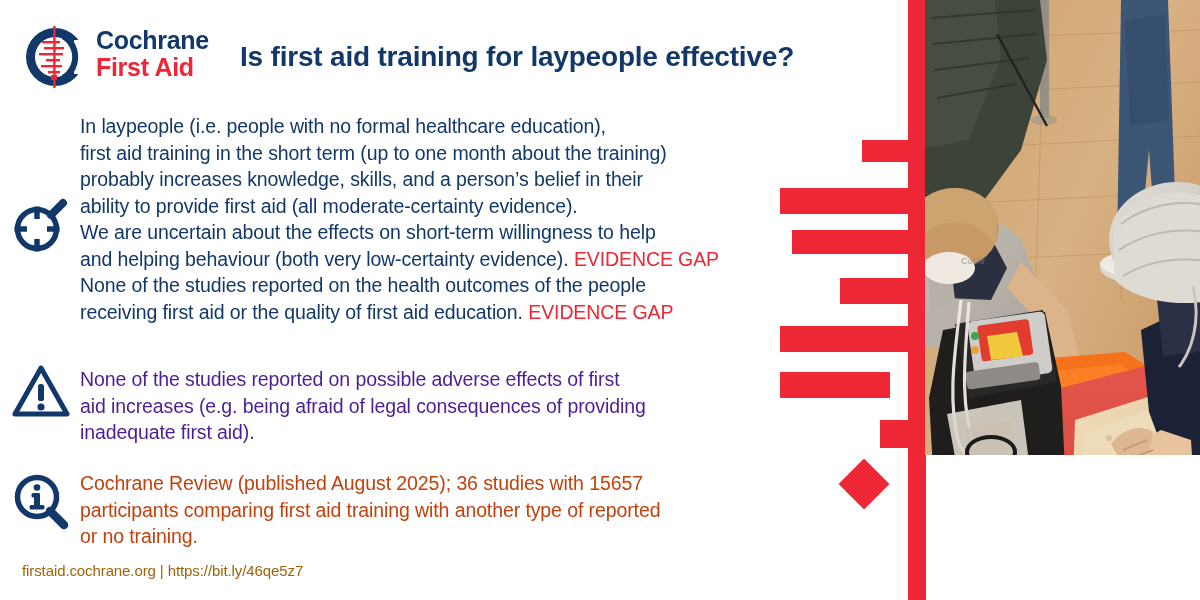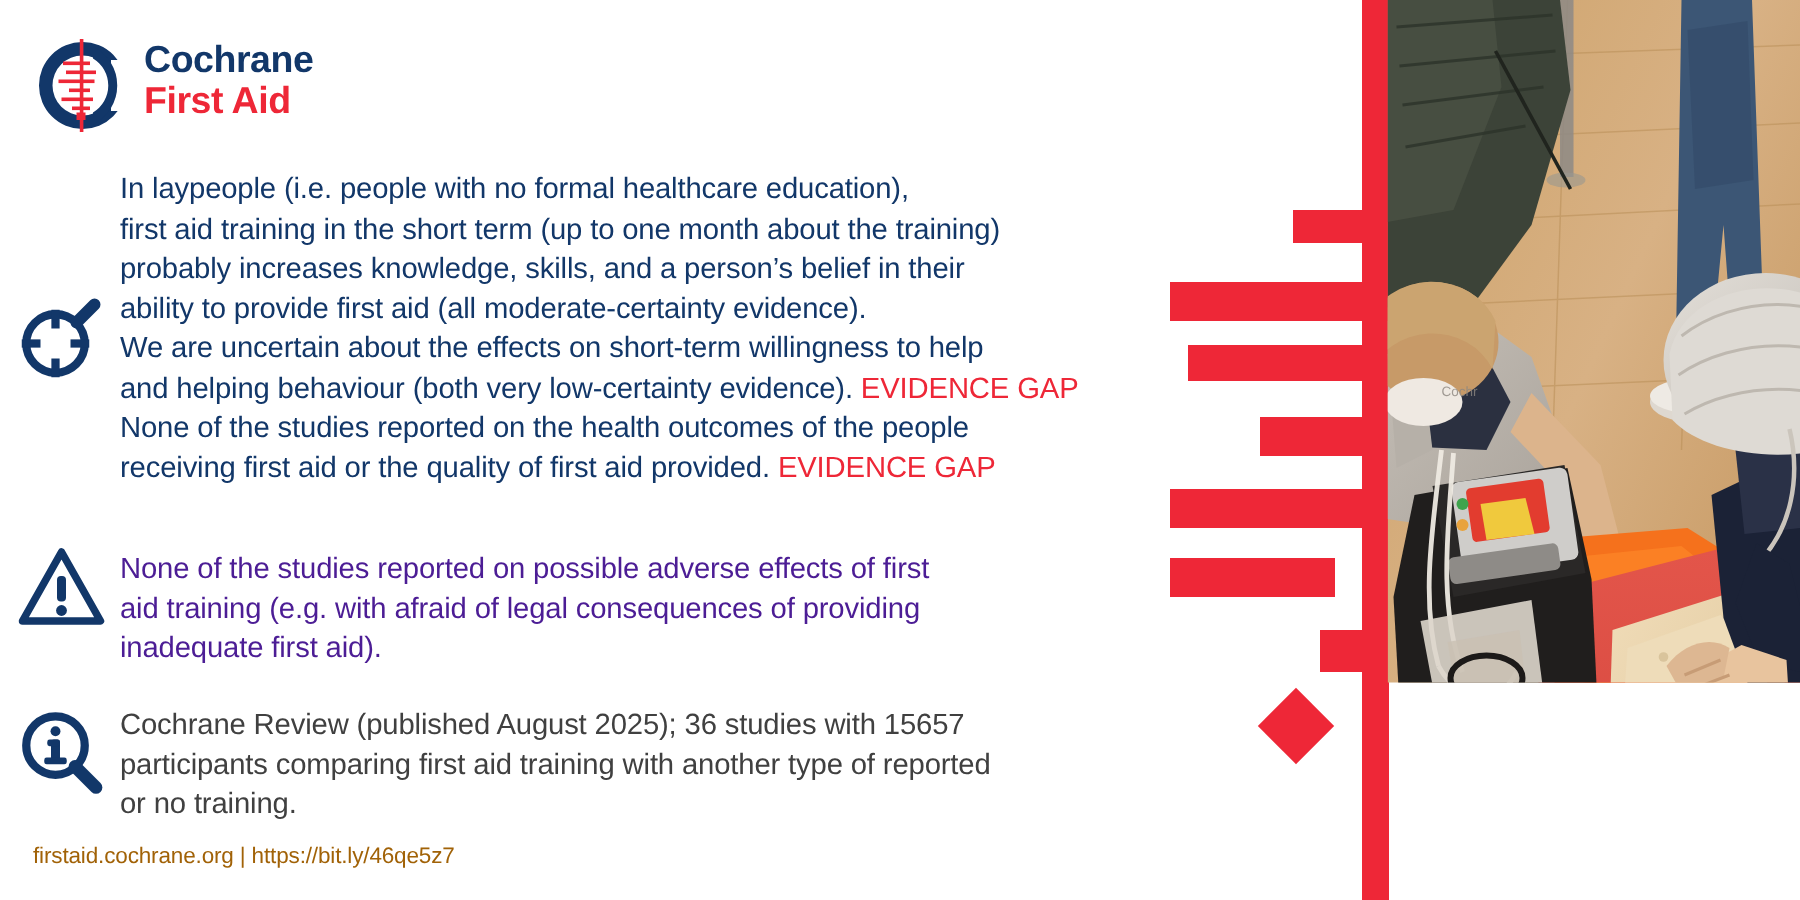--- a/index.html
+++ b/index.html
@@ -95,20 +95,21 @@
           <rect x="26" y="45" width="12" height="2.4" fill="#ee2737"></rect>
           <rect x="29" y="49" width="6" height="5" fill="#ee2737"></rect>
         </svg>
       </div>
       <div id="logo-words">
         <div class="logo-line1" style="color: rgb(18, 55, 105);">Cochrane</div>
         <div class="logo-line2" style="color: rgb(238, 39, 55);">First Aid</div>
       </div>
     </div>
 
+    <div id="title" style="color: rgb(18, 55, 105);">Is first aid training for laypeople effective?</div>
   </div>
 
   <div class="icon-slot" id="icon-target">
     <svg viewBox="0 0 58 58" width="58" height="58" aria-hidden="true">
       <circle cx="25" cy="33" r="19.5" fill="none" stroke="#123769" stroke-width="5.5"></circle>
       <line x1="25" y1="10.5" x2="25" y2="23" stroke="#123769" stroke-width="5.5"></line>
       <line x1="25" y1="43" x2="25" y2="55.5" stroke="#123769" stroke-width="5.5"></line>
       <line x1="2.5" y1="33" x2="15" y2="33" stroke="#123769" stroke-width="5.5"></line>
       <line x1="35" y1="33" x2="47.5" y2="33" stroke="#123769" stroke-width="5.5"></line>
       <line x1="39" y1="19" x2="51" y2="7" stroke="#123769" stroke-width="8" stroke-linecap="round"></line>
@@ -135,30 +136,30 @@
   </div>
 
   <div class="para" id="para-findings" style="color: rgb(18, 55, 105);">
       <div class="nowrap"><span>In laypeople (i.e. people with no formal healthcare education),</span></div>
       <div class="nowrap"><span>first aid training in the short term (up to one month about the training)</span></div>
       <div class="nowrap"><span>probably increases knowledge, skills, and a person’s belief in their</span></div>
       <div class="nowrap"><span>ability to provide first aid (all moderate-certainty evidence).</span></div>
       <div class="nowrap"><span>We are uncertain about the effects on short-term willingness to help</span></div>
       <div class="nowrap"><span>and helping behaviour (both very low-certainty evidence).</span><span class="gap" style="color: rgb(238, 39, 55);"> EVIDENCE GAP</span></div>
       <div class="nowrap"><span>None of the studies reported on the health outcomes of the people</span></div>
-      <div class="nowrap"><span>receiving first aid or the quality of first aid provided.</span><span class="gap" style="color: rgb(238, 39, 55);"> EVIDENCE GAP</span></div>
+      <div class="nowrap"><span>receiving first aid or the quality of first aid education.</span><span class="gap" style="color: rgb(238, 39, 55);"> EVIDENCE GAP</span></div>
     </div>
 
   <div class="para" id="para-adverse" style="color: #4c1d95;">
       <div class="nowrap"><span>None of the studies reported on possible adverse effects of first</span></div>
-      <div class="nowrap"><span>aid training (e.g. with afraid of legal consequences of providing</span></div>
+      <div class="nowrap"><span>aid increases (e.g. being afraid of legal consequences of providing</span></div>
       <div class="nowrap"><span>inadequate first aid).</span></div>
     </div>
 
-  <div class="para" id="para-review" style="color: #404040;">
+  <div class="para" id="para-review" style="color: #c2410c;">
       <div class="nowrap"><span>Cochrane Review (published August 2025); 36 studies with 15657</span></div>
       <div class="nowrap"><span>participants comparing first aid training with another type of reported</span></div>
       <div class="nowrap"><span>or no training.</span></div>
     </div>
 
   <div id="footer-link" style="color: #a16207;">firstaid.cochrane.org | https://bit.ly/46qe5z7</div>
 
   <div id="forest">
     <div id="forest-axis" style="background: rgb(238, 39, 55);"></div>
 

